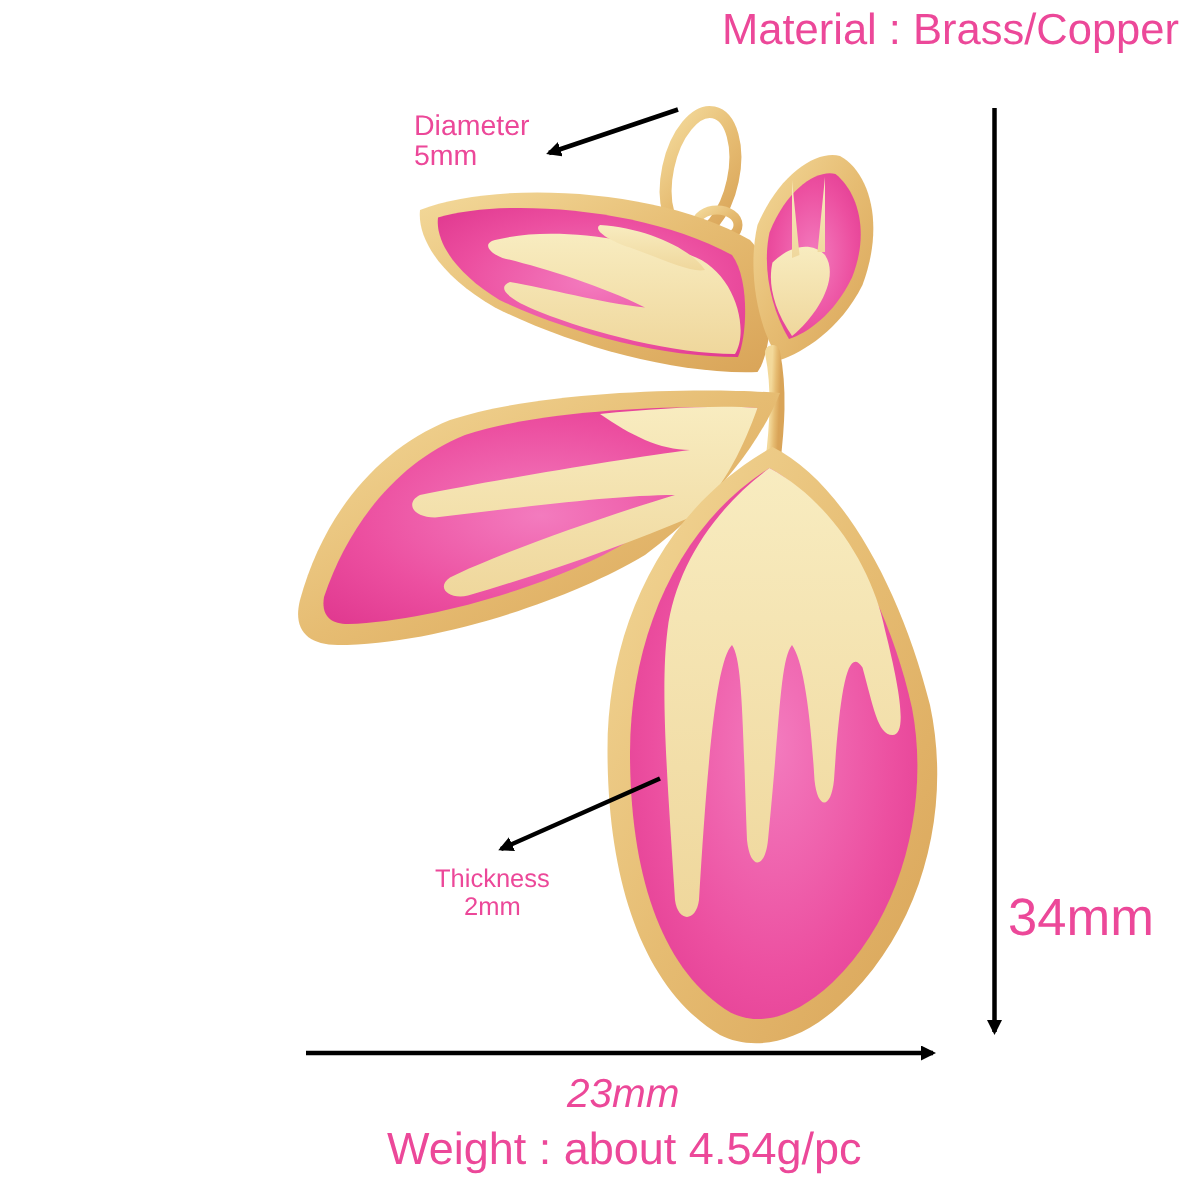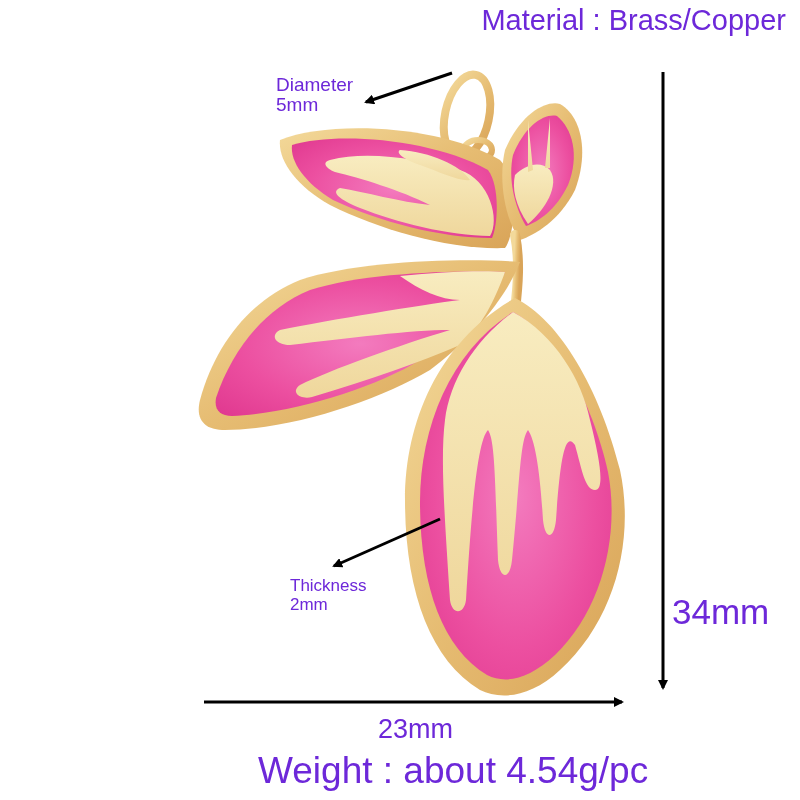--- a/index.html
+++ b/index.html
@@ -1,24 +1,24 @@
 <!DOCTYPE html>
 <html><head>
   <meta charset="utf-8">
   <style>
     html, body { margin: 0; padding: 0; background: #ffffff; }
     body { width: 800px; height: 800px; position: relative; overflow: hidden;
            font-family: "Liberation Sans", "DejaVu Sans", sans-serif; color: #222; }
-    .lbl { position: absolute; white-space: nowrap; color: #6d28d9; }
+    .lbl { position: absolute; white-space: nowrap; color: #ec4899; }
     .material { top: 4px; right: 14px; font-size: 29px; }
     .diam { left: 276px; top: 75px; font-size: 19px; line-height: 20px; text-align: left; }
-    .thick { left: 290px; top: 576px; font-size: 17px; line-height: 19px; }
+    .thick { left: 290px; top: 576px; font-size: 17px; line-height: 19px; text-align: center; }
     .height-val { left: 672px; top: 592px; font-size: 35px; }
-    .width-val { left: 378px; top: 714px; font-size: 27px; }
-    .weight { left: 258px; top: 750px; font-size: 37px; }
+    .width-val { left: 378px; top: 714px; font-size: 27px; font-style: italic; }
+    .weight { left: 258px; top: 750px; font-size: 30px; }
     svg.art { position: absolute; left: 0; top: 0; }
   </style>
 </head>
 <body>
 
 <svg class="art" width="800" height="800" viewBox="0 0 800 800" xmlns="http://www.w3.org/2000/svg">
   <defs>
     <linearGradient id="gold" x1="0" y1="0" x2="1" y2="1">
       <stop offset="0" stop-color="#F3D99A"></stop>
       <stop offset="0.5" stop-color="#E6BC72"></stop>

